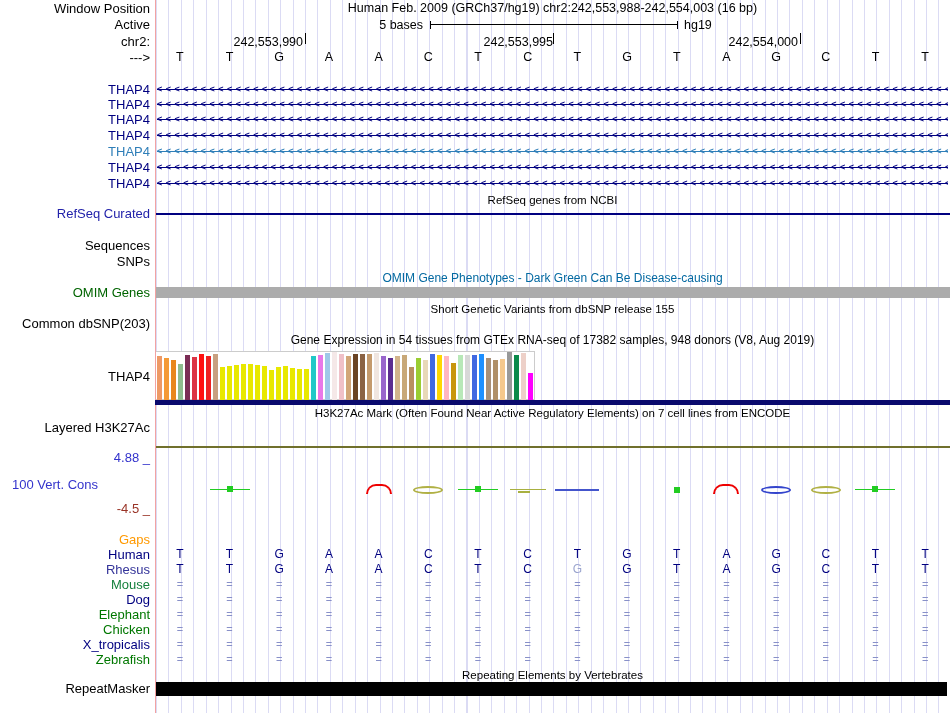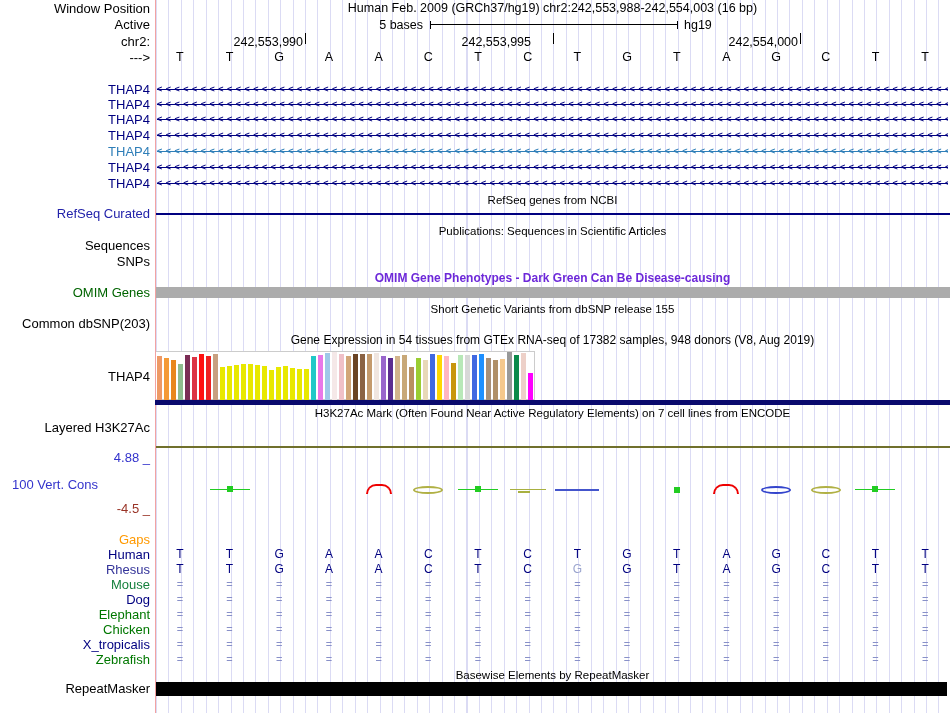--- a/index.html
+++ b/index.html
@@ -40,21 +40,21 @@
   <div class="lbl" style="top:18px">Active</div>
   <div class="abs" style="top:18px;right:527px;font-size:12.5px">5 bases</div>
   <div class="abs" style="top:21px;left:430px;width:246px;height:8px;border-left:1px solid #000;border-right:1px solid #000">
     <div style="position:absolute;left:0;top:3px;width:100%;height:1px;background:#000"></div>
   </div>
   <div class="abs" style="top:18px;left:684px;font-size:12.5px">hg19</div>
 
   <div class="lbl" style="top:35px">chr2:</div>
   <div class="abs" style="top:35px;right:647px;font-size:12.5px">242,553,990</div>
   <div class="tick" style="top:33px;left:305px"></div>
-  <div class="abs" style="top:35px;right:419px;font-size:12.5px">242,553,995</div>
+  <div class="abs" style="top:35px;right:397px;font-size:12.5px">242,553,995</div>
   <div class="tick" style="top:33px;left:553px"></div>
   <div class="abs" style="top:35px;right:152px;font-size:12.5px">242,554,000</div>
   <div class="tick" style="top:33px;left:800px"></div>
 
   <div class="lbl" style="top:51px">---&gt;</div>
   <div id="header-bases">
       <div class="cell" style="left: 155px; top: 50px; font-size: 12.5px;">T</div>
       <div class="cell" style="left: 204.688px; top: 50px; font-size: 12.5px;">T</div>
       <div class="cell" style="left: 254.375px; top: 50px; font-size: 12.5px;">G</div>
       <div class="cell" style="left: 304.062px; top: 50px; font-size: 12.5px;">A</div>
@@ -71,25 +71,24 @@
       <div class="cell" style="left: 850.625px; top: 50px; font-size: 12.5px;">T</div>
       <div class="cell" style="left: 900.312px; top: 50px; font-size: 12.5px;">T</div>
     </div>
 
   <div id="gencode-rows"></div>
 
   <div class="ctr" style="top:194px;font-size:11.5px">RefSeq genes from NCBI</div>
   <div class="lbl" style="top: 207px; color: rgb(34, 34, 170);" id="refseq-label">RefSeq Curated</div>
   <div class="hbar" style="top: 213px; width: 795px; height: 2px; background: rgb(0, 0, 128);" id="refseq-line"></div>
 
-  <div class="ctr" style="top:225px;font-size:11.5px">Publications: Sequences in Scientific Articles</div>
   <div class="lbl" style="top:239px">Sequences</div>
   <div class="lbl" style="top:255px">SNPs</div>
 
-  <div class="ctr" style="top: 272px; color: #6d28d9; font-weight: bold;" id="omim-title">OMIM Gene Phenotypes - Dark Green Can Be Disease-causing</div>
+  <div class="ctr" style="top: 272px; color: #0369a1;" id="omim-title">OMIM Gene Phenotypes - Dark Green Can Be Disease-causing</div>
   <div class="hbar" style="top: 287px; width: 795px; height: 11px; background: rgb(172, 172, 172);" id="omim-bar"></div>
   <div class="lbl" style="top: 286px; color: rgb(0, 100, 0);" id="omim-label">OMIM Genes</div>
 
   <div class="ctr" style="top:303px;font-size:11.5px">Short Genetic Variants from dbSNP release 155</div>
   <div class="lbl" style="top:317px">Common dbSNP(203)</div>
 
   <div class="ctr" style="top:334px">Gene Expression in 54 tissues from GTEx RNA-seq of 17382 samples, 948 donors (V8, Aug 2019)</div>
   <div class="gtex-panel"></div>
   <div id="gtex-bars">
       <div class="gtex-bar" style="left: 157px; top: 356px; height: 44px; background: rgb(238, 153, 102);"></div>
@@ -175,21 +174,21 @@
       <div class="cons-glyph" style="left: 810.781px; top: 486px; width: 30px; height: 8px; border: 2px solid rgb(176, 176, 68); border-radius: 50%; box-sizing: border-box;"></div>
       <div class="cons-glyph" style="left: 855.469px; top: 489px; width: 40px; height: 1px; background: rgb(34, 204, 34);">
         <div style="position: absolute; left: 17px; top: -3px; width: 6px; height: 6px; background: rgb(34, 204, 34);"></div>
       </div>
     </div>
   <div class="lbl" style="top: 502px; color: rgb(153, 51, 38);" id="cons-min">-4.5 _</div>
 
   <div class="lbl" style="top: 533px; color: rgb(255, 153, 0);" id="gaps-label">Gaps</div>
   <div id="multiz-rows"></div>
 
-  <div class="ctr" style="top:669px;font-size:11.5px">Basewise Elements by RepeatMasker</div>
+  <div class="ctr" style="top:669px;font-size:11.5px">Repeating Elements by Vertebrates</div>
   <div class="hbar" style="top: 682px; width: 792px; height: 14px; background: rgb(0, 0, 0);" id="rmsk-bar"></div>
   <div class="lbl" style="top:682px">RepeatMasker</div>
 <div class="lbl" style="top: 83px; color: rgb(0, 0, 128);">THAP4</div>
     <div class="gene-row" style="top: 82px; color: rgb(0, 0, 128);">
       <div class="gene-hline"></div>
       <div class="gene-chevrons">&lt;&lt;&lt;&lt;&lt;&lt;&lt;&lt;&lt;&lt;&lt;&lt;&lt;&lt;&lt;&lt;&lt;&lt;&lt;&lt;&lt;&lt;&lt;&lt;&lt;&lt;&lt;&lt;&lt;&lt;&lt;&lt;&lt;&lt;&lt;&lt;&lt;&lt;&lt;&lt;&lt;&lt;&lt;&lt;&lt;&lt;&lt;&lt;&lt;&lt;&lt;&lt;&lt;&lt;&lt;&lt;&lt;&lt;&lt;&lt;&lt;&lt;&lt;&lt;&lt;&lt;&lt;&lt;&lt;&lt;&lt;&lt;&lt;&lt;&lt;&lt;&lt;&lt;&lt;&lt;&lt;&lt;&lt;&lt;&lt;&lt;&lt;&lt;&lt;&lt;&lt;&lt;&lt;&lt;&lt;&lt;&lt;&lt;&lt;&lt;&lt;&lt;&lt;&lt;&lt;&lt;&lt;&lt;&lt;&lt;&lt;&lt;&lt;&lt;&lt;&lt;&lt;&lt;&lt;&lt;</div>
     </div>
     <div class="lbl" style="top: 98px; color: rgb(0, 0, 128);">THAP4</div>
     <div class="gene-row" style="top: 97px; color: rgb(0, 0, 128);">
       <div class="gene-hline"></div>

